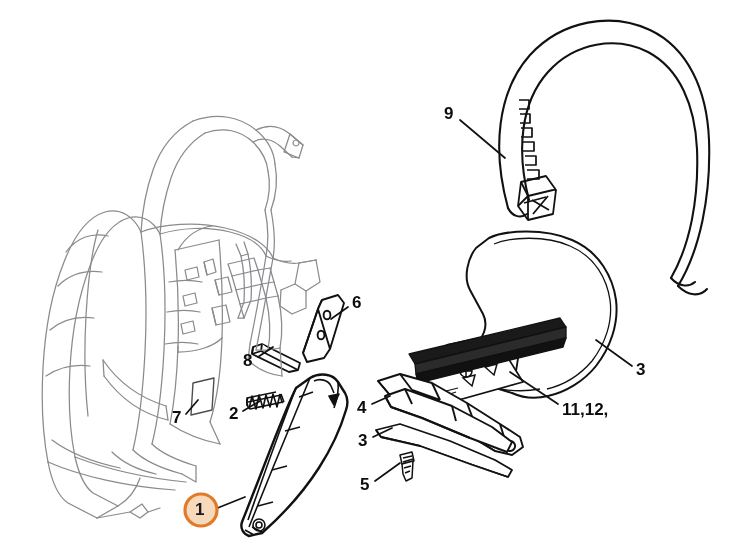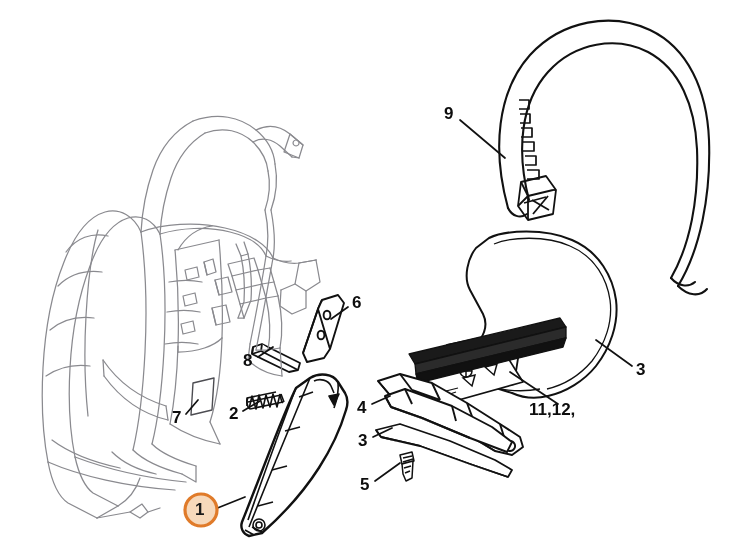--- a/index.html
+++ b/index.html
@@ -309,15 +309,15 @@
   <div class="lbl" style="left:352px; top:294px;">6</div>
 
   <div class="lbl" style="left:172px; top:409px;">7</div>
 
   <div class="lbl" style="left:243px; top:352px;">8</div>
 
   <div class="lbl" style="left:444px; top:105px;">9</div>
 
   <div class="lbl" style="left:636px; top:361px;">3</div>
 
-  <div class="lbl" style="left:529px; top:401px;text-align:right;">11,12,</div>
+  <div class="lbl" style="left:562px; top:401px;text-align:right;">11,12,</div>
 
 </div>
 
 </body></html>

